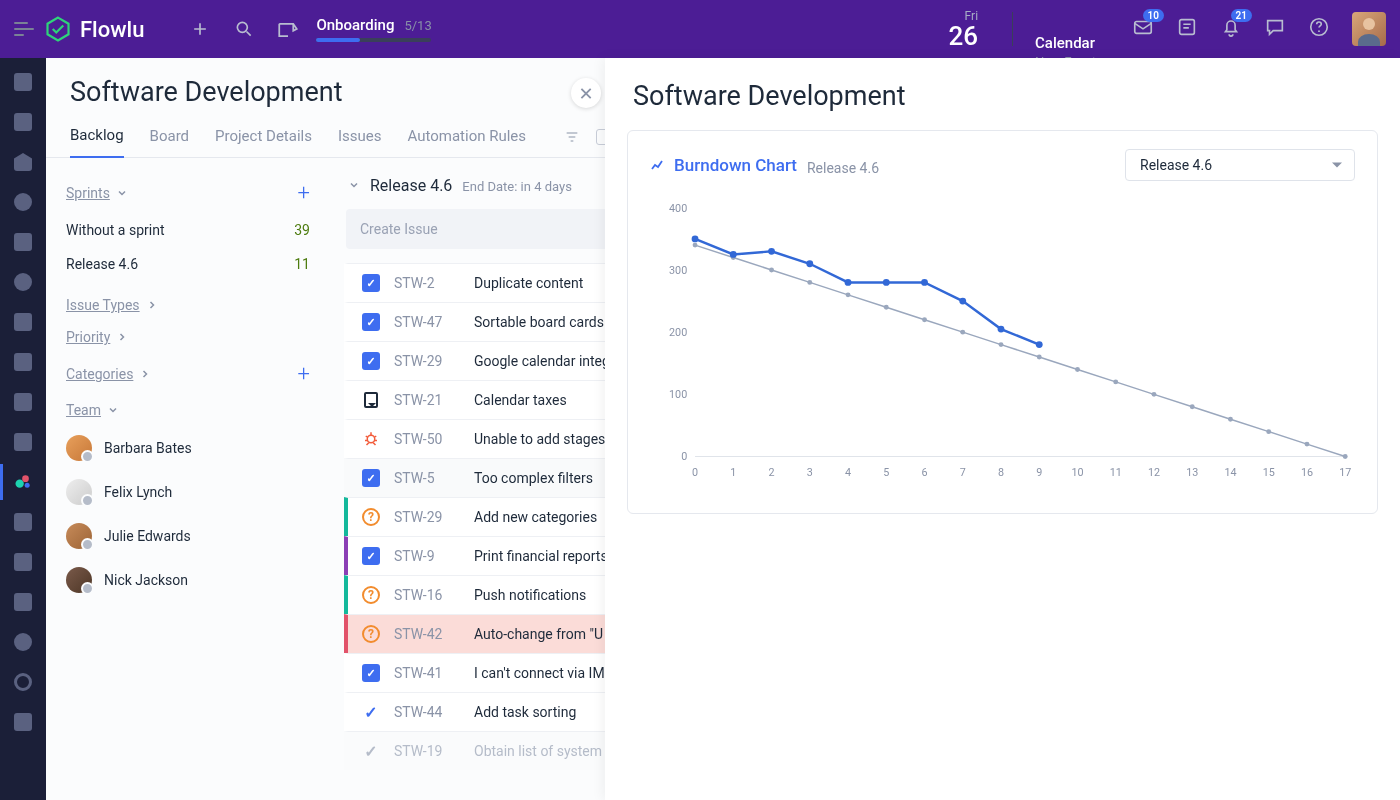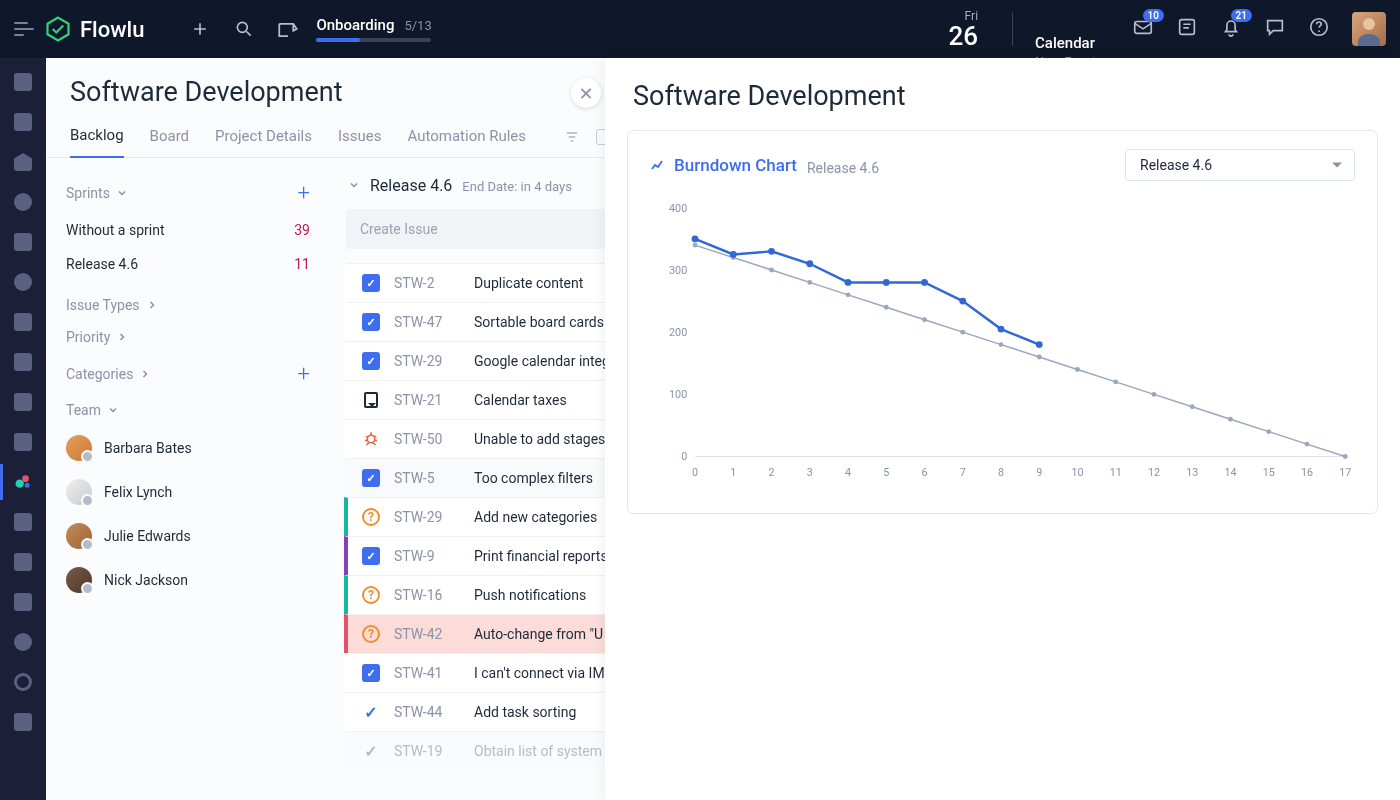--- a/index.html
+++ b/index.html
@@ -1,19 +1,19 @@
 <!DOCTYPE html>
 <html><head>
 <meta charset="utf-8">
 <style>
 * { margin:0; padding:0; box-sizing:border-box; font-family:-apple-system,BlinkMacSystemFont,"Segoe UI",Roboto,sans-serif; }
 body { background:#fff; color:#1e2a3a; overflow:hidden; width:1400px; height:800px; }
 
 
-.topbar { height:58px; background:#0f172a; display:flex; align-items:center; color:#fff; padding:0 14px; gap:10px; }
+.topbar { height:58px; background:#4c1d95; display:flex; align-items:center; color:#fff; padding:0 14px; gap:10px; }
 .hamburger { width:20px; height:14px; position:relative; cursor:pointer; }
 .hamburger::before,.hamburger::after,.hamburger span{content:"";position:absolute;left:0;right:6px;height:2px;background:#7a8296;border-radius:1px;}
 .hamburger::before{top:0;} .hamburger span{top:6px;right:0;} .hamburger::after{top:12px;right:10px;}
 .logo { display:flex; align-items:center; gap:8px; font-size:22px; font-weight:500; }
 .logo-mark { width:28px; height:28px; }
 .top-icons { display:flex; align-items:center; gap:24px; margin-left:36px; }
 .top-icon { width:20px; height:20px; color:#b8bdd0; cursor:pointer; }
 .onboarding { display:flex; align-items:center; gap:14px; margin-left:10px; }
 .onb-icon { width:28px; height:28px; color:#b8bdd0; }
 .onb-text { display:flex; flex-direction:column; gap:4px;justify-content:space-between; }
@@ -54,23 +54,23 @@
 .tab { padding:0 0 12px; font-size:15px; color:#8a93a7; cursor:pointer; }
 .tab.active { color:#1e2a3a; border-bottom:2px solid #3e6df0; margin-bottom:-1px; }
 .tab-extras { margin-left:12px; display:flex; gap:16px; align-items:center; color:#8a93a7; padding-bottom:10px;}
 .tab-extras svg{width:16px;height:16px;}
 .chk{width:16px;height:16px;border:1.5px solid #c8cdd8;border-radius:3px;display:inline-block;}
 
 
 .cols { display:flex; height:calc(100% - 108px); }
 .sidepane { width:284px; padding:14px 20px; }
 .sp-section { display:flex; align-items:center; justify-content:space-between; padding:8px 0; color:#8a93a7; font-size:14px; cursor:pointer; }
-.sp-section .lbl { display:flex; align-items:center; gap:6px; }
+.sp-section .lbl { display:flex; align-items:center; gap:6px;text-decoration:underline; }
 .sp-item { display:flex; justify-content:space-between; padding:9px 0; font-size:14px; color:#1e2a3a; cursor:pointer; }
-.sp-item .cnt{ color:#be185d; }
+.sp-item .cnt{ color:#4d7c0f; }
 .plus-btn { color:#3e6df0; cursor:pointer; font-size:22px; font-weight:300; }
 .chev{width:12px;height:12px;}
 .team-row { display:flex; align-items:center; gap:12px; padding:9px 0; font-size:14px; cursor:pointer;text-align:center;}
 .team-av { width:26px;height:26px;border-radius:50%;position:relative; }
 .team-av::after{content:"";position:absolute;right:-2px;bottom:-2px;width:9px;height:9px;background:#b5bcc9;border:2px solid #fbfcfd;border-radius:50%;}
 .av1{background:linear-gradient(135deg,#e8a05c,#c77838);}
 .av2{background:linear-gradient(135deg,#eee,#ccc);}
 .av3{background:linear-gradient(135deg,#c78b5a,#9c6436);}
 .av4{background:linear-gradient(135deg,#7a5a4a,#4d3626);}
 

